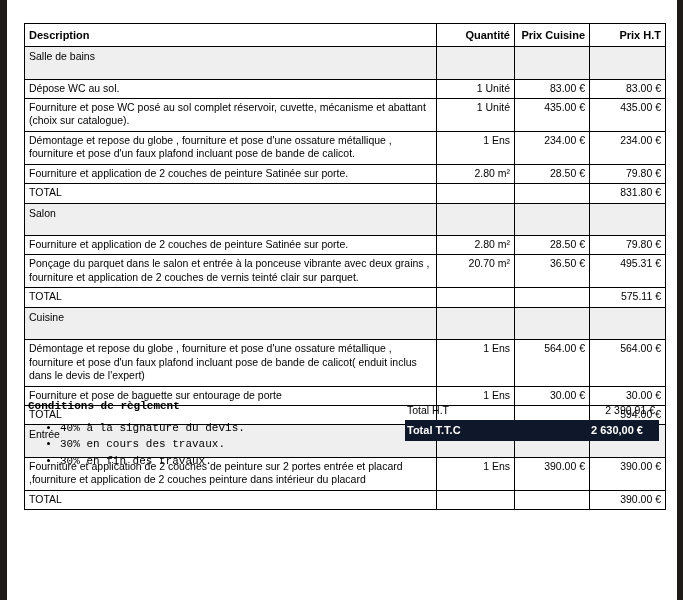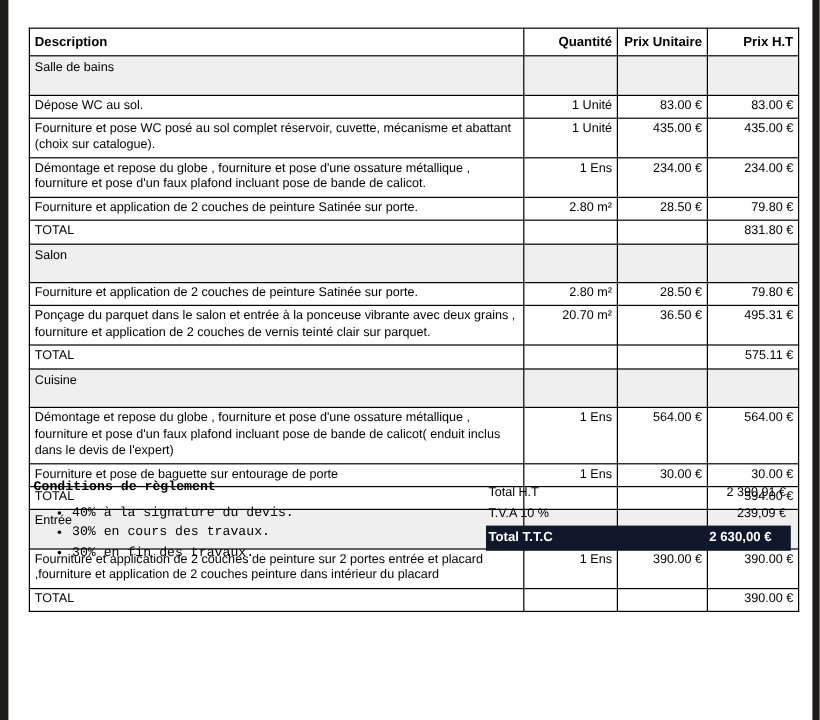--- a/index.html
+++ b/index.html
@@ -161,21 +161,21 @@
     <colgroup>
       <col class="col-desc">
         <col class="col-qty">
         <col class="col-pu">
         <col class="col-pht">
     </colgroup>
     <thead>
       <tr>
         <th class="col-desc">Description</th>
         <th class="col-qty">Quantité</th>
-        <th class="col-pu">Prix Unitaire</th>
+        <th class="col-pu">Prix Cuisine</th>
         <th class="col-pht">Prix H.T</th>
       </tr>
     </thead>
     <tbody>
 
       <tr class="section-row">
         <td class="section-name">Salle de bains</td>
         <td></td>
         <td></td>
         <td></td>
@@ -290,24 +290,20 @@
       <li>30% en cours des travaux.</li>
       <li>30% en fin des travaux.</li>
     </ul>
   </div>
 
   <div class="totals">
     <div class="totals-row">
       <span class="t-label">Total H.T</span>
       <span class="t-value">2 390,91 €</span>
     </div>
-    <div class="totals-row">
-      <span class="t-label">T.V.A 10 %</span>
-      <span class="t-value">239,09 €</span>
-    </div>
     <div class="totals-row grand">
       <span class="t-label">Total T.T.C</span>
       <span class="t-value">2 630,00 €</span>
     </div>
   </div>
 
 
 </div>
 
 </body></html>

